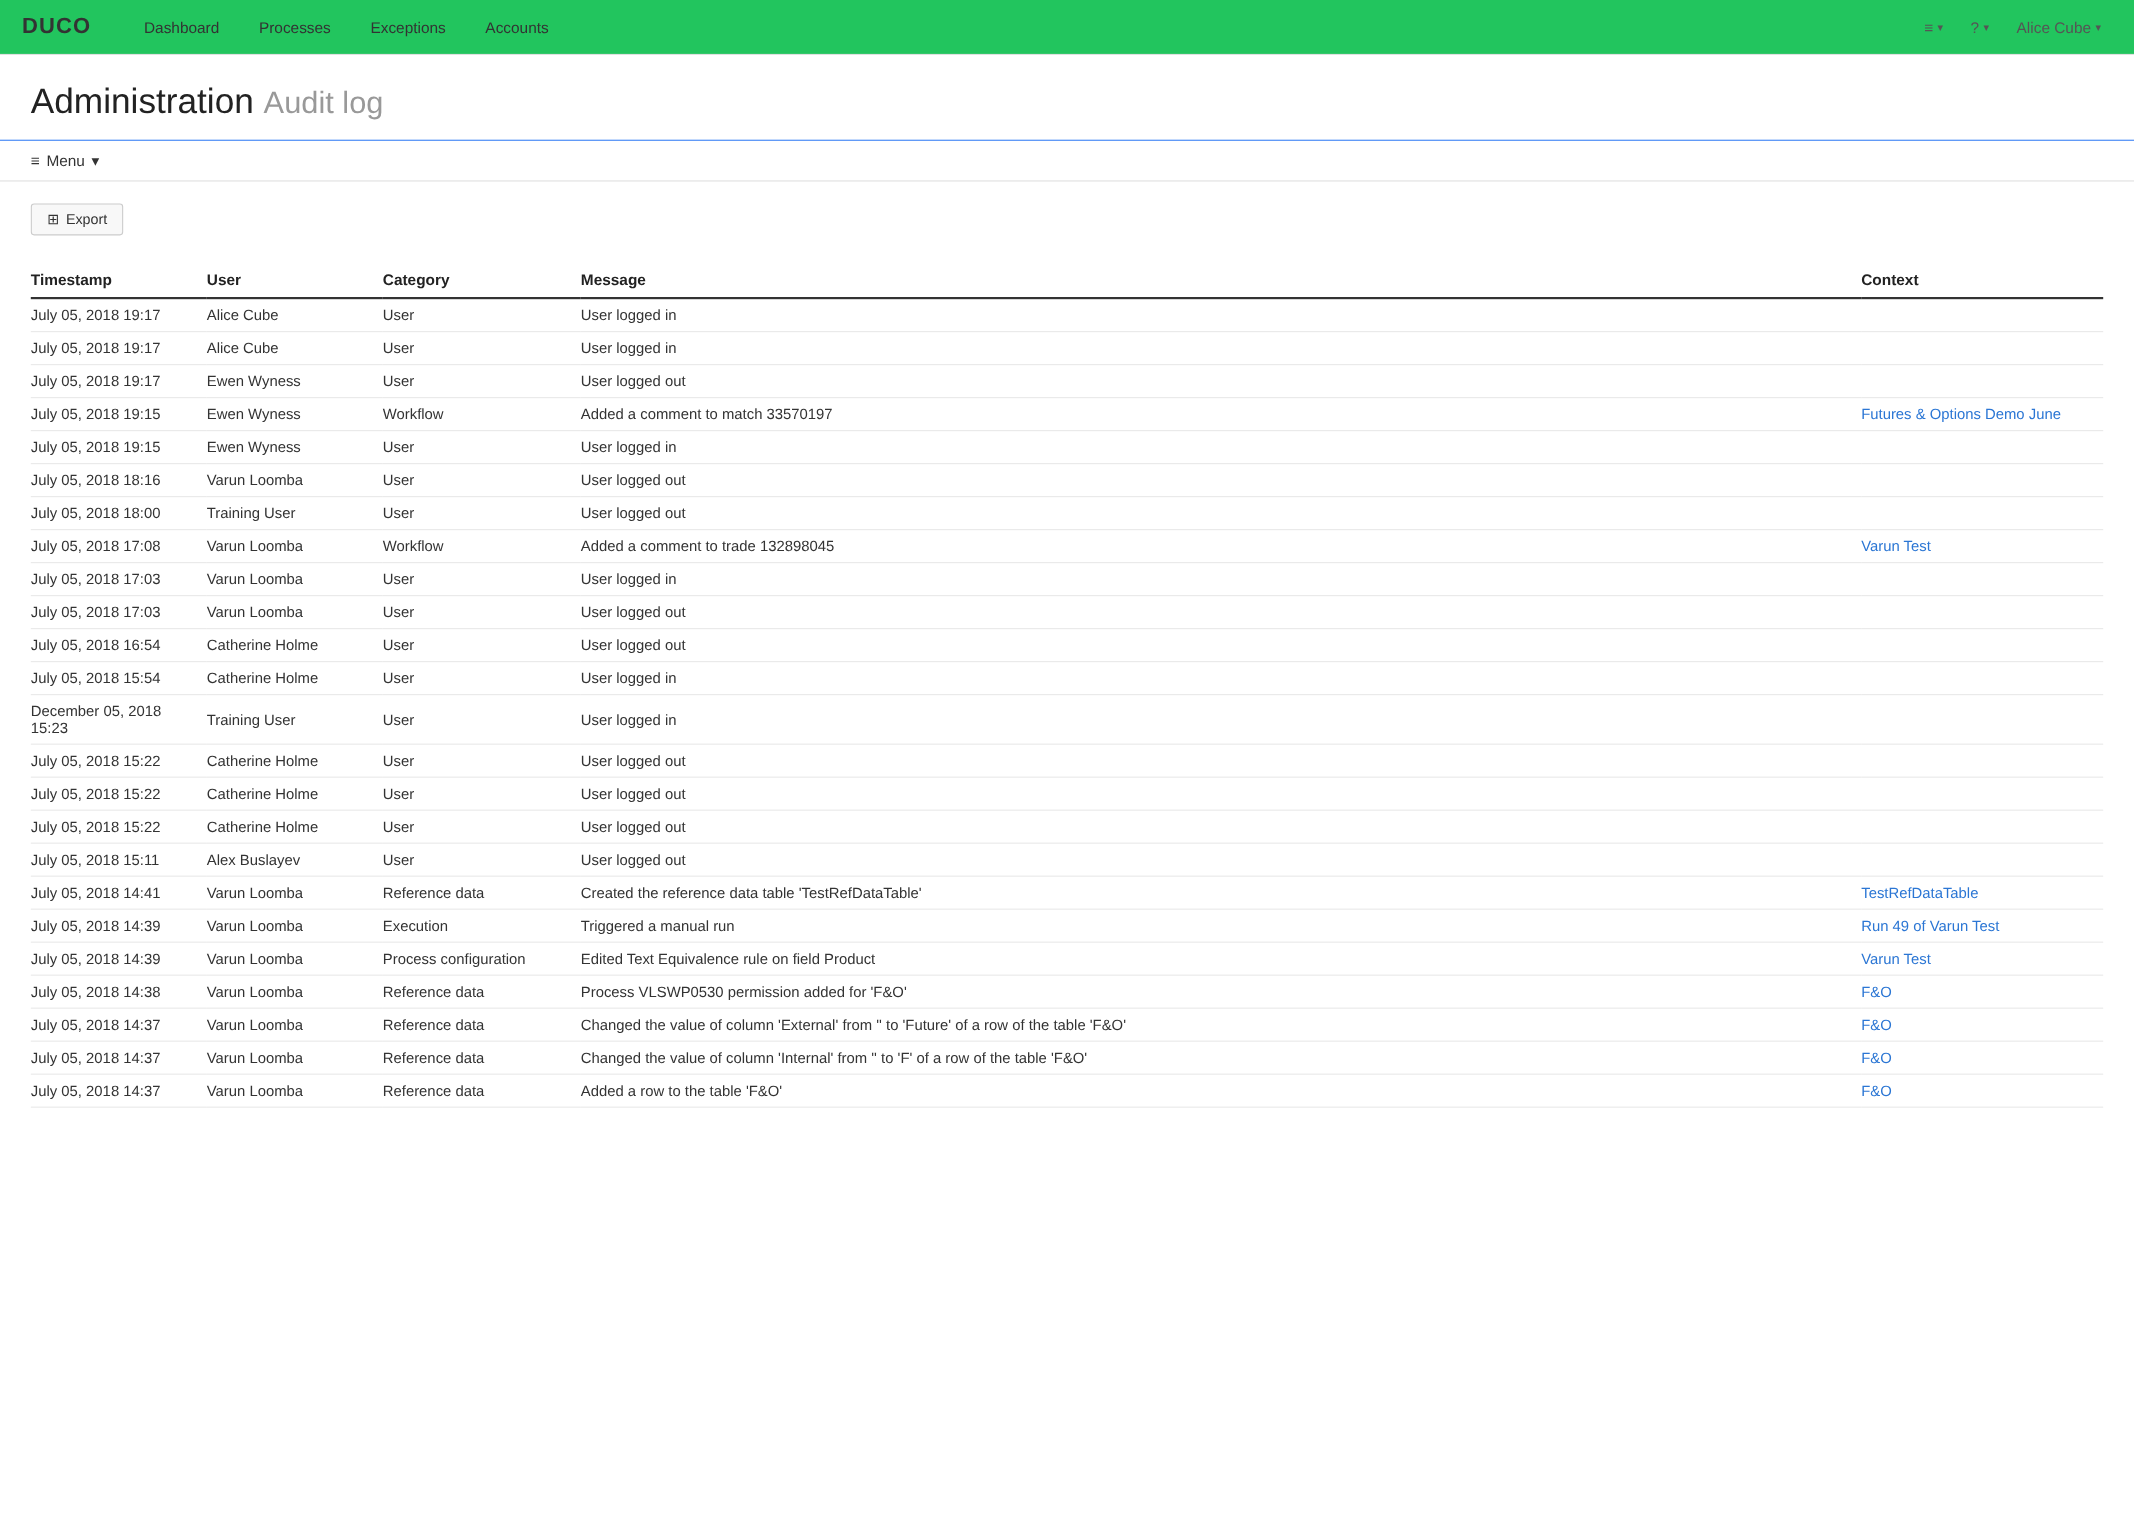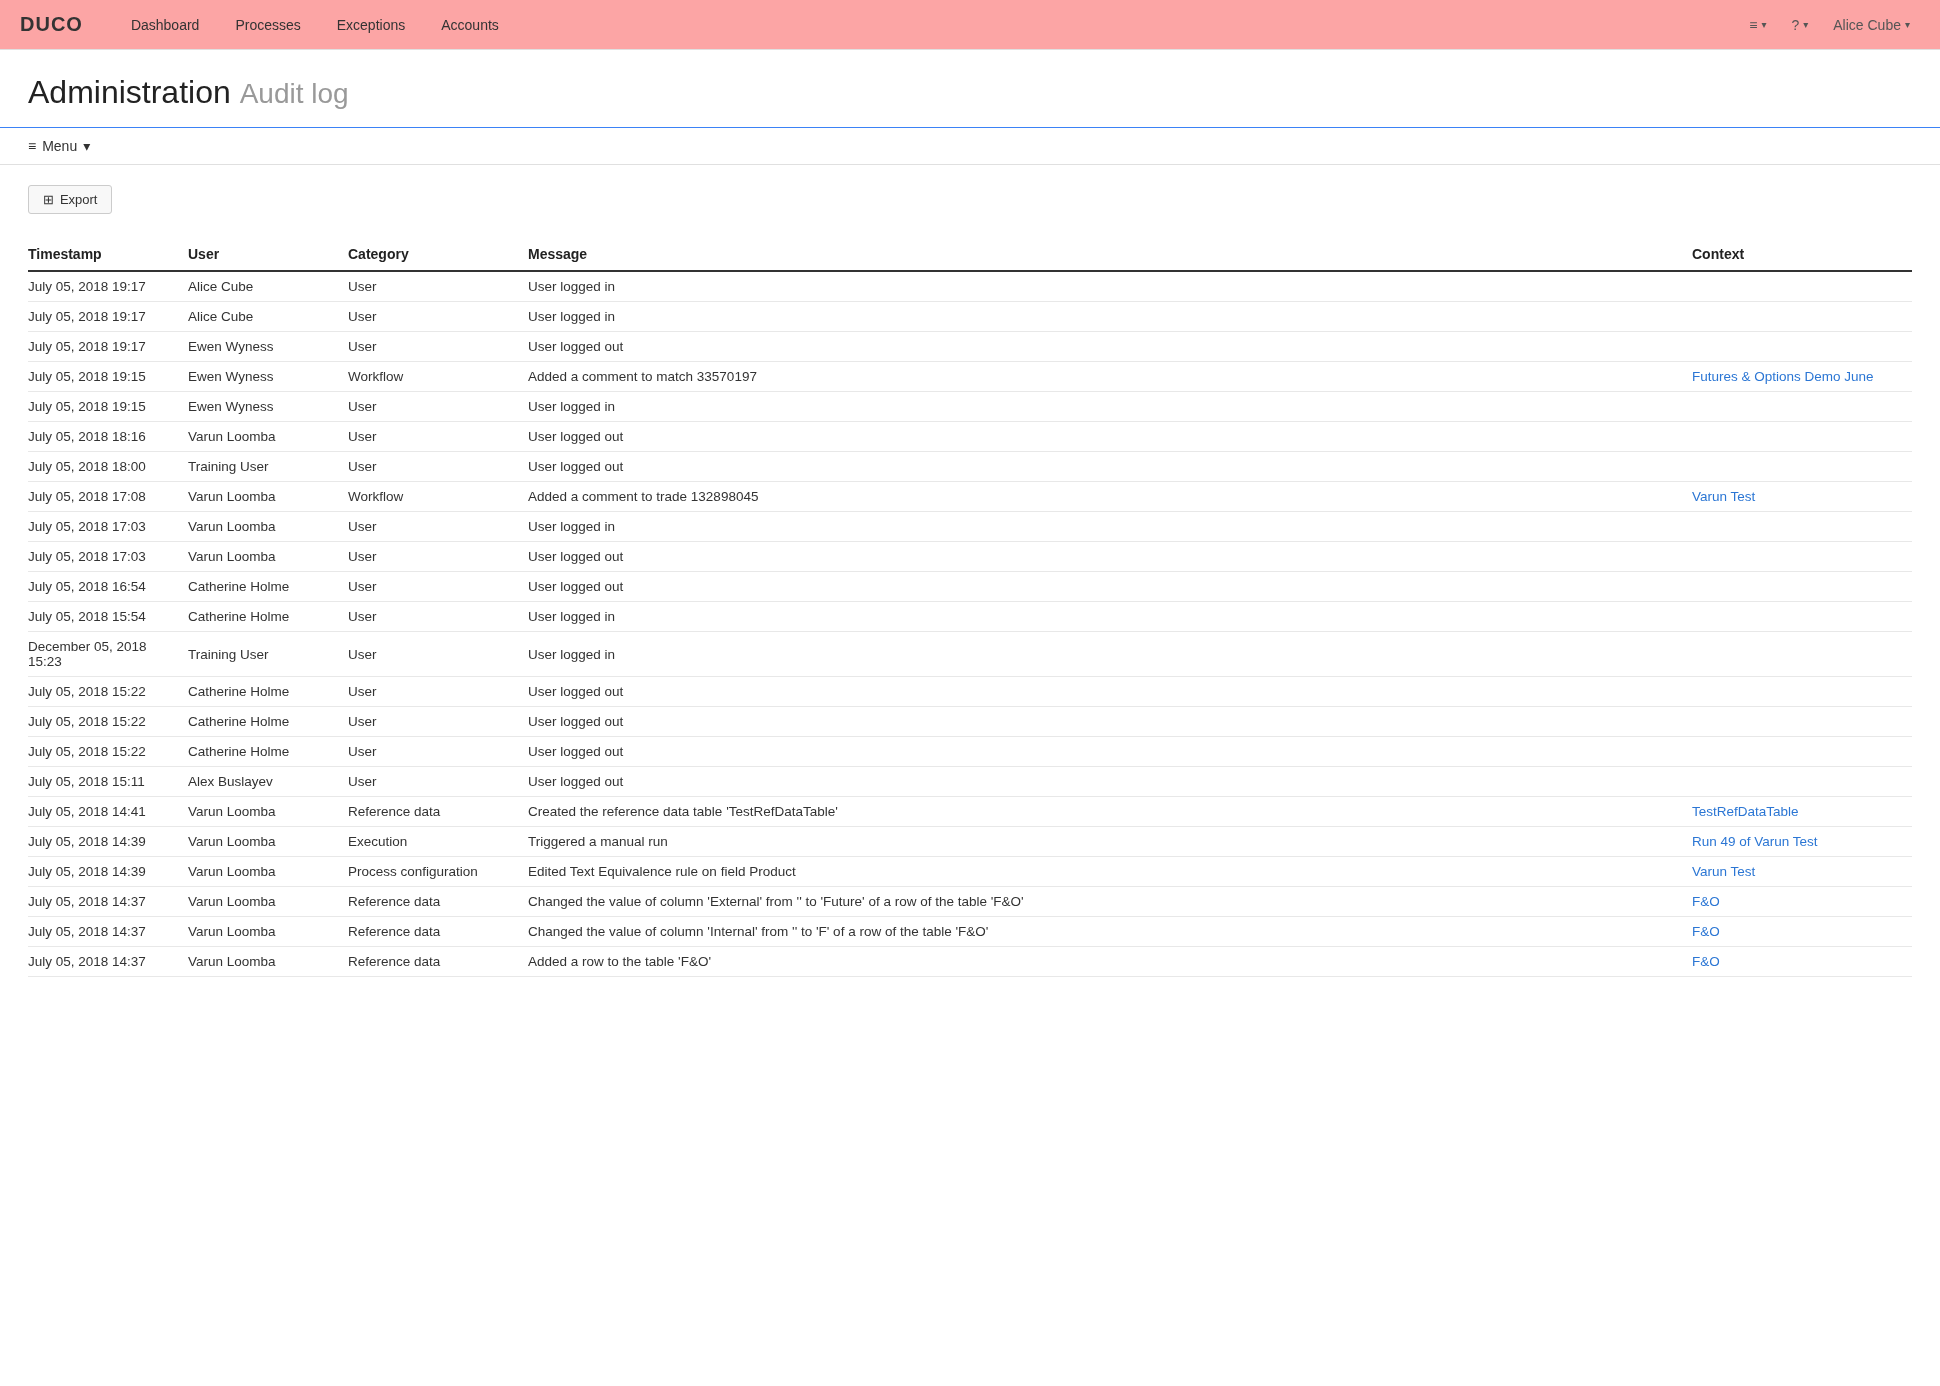--- a/index.html
+++ b/index.html
@@ -4,21 +4,21 @@
   <style>
     * { box-sizing: border-box; margin: 0; padding: 0; }
     body { font-family: -apple-system, BlinkMacSystemFont, 'Segoe UI', Helvetica, Arial, sans-serif; font-size: 14px; color: #333; background: #fff; }
     
     
     .navbar {
       display: flex;
       align-items: center;
       padding: 0 20px;
       height: 50px;
-      background: #fca5a5;
+      background: #22c55e;
       border-bottom: 1px solid #e0e0e0;
     }
     .navbar-brand {
       font-weight: 900;
       font-size: 20px;
       letter-spacing: 1px;
       color: #333;
       margin-right: 30px;
     }
     .navbar-nav {
@@ -325,20 +325,27 @@
           <td><a href="#" class="link-blue">Run 49 of Varun Test</a></td>
         </tr>
         <tr>
           <td>July 05, 2018 14:39</td>
           <td>Varun Loomba</td>
           <td>Process configuration</td>
           <td>Edited Text Equivalence rule on field  Product</td>
           <td><a href="#" class="link-blue">Varun Test</a></td>
         </tr>
         <tr>
+          <td>July 05, 2018 14:38</td>
+          <td>Varun Loomba</td>
+          <td>Reference data</td>
+          <td>Process VLSWP0530 permission added for 'F&amp;O'</td>
+          <td><a href="#" class="link-blue">F&amp;O</a></td>
+        </tr>
+        <tr>
           <td>July 05, 2018 14:37</td>
           <td>Varun Loomba</td>
           <td>Reference data</td>
           <td>Changed the value of column 'External' from '' to 'Future' of a row of the table 'F&amp;O'</td>
           <td><a href="#" class="link-blue">F&amp;O</a></td>
         </tr>
         <tr>
           <td>July 05, 2018 14:37</td>
           <td>Varun Loomba</td>
           <td>Reference data</td>

